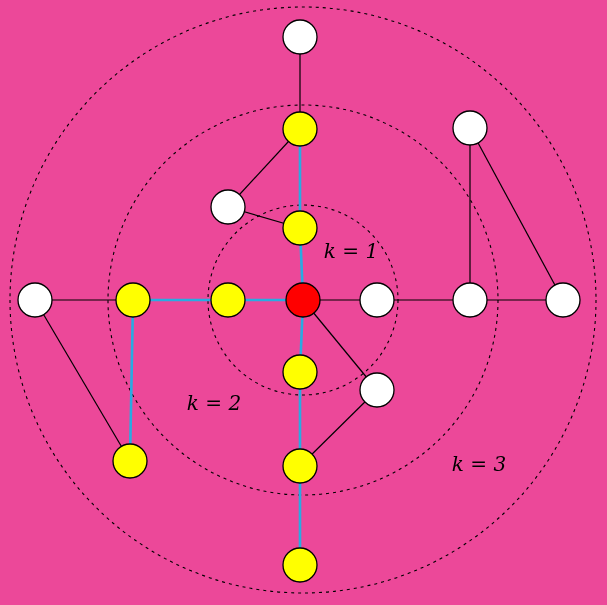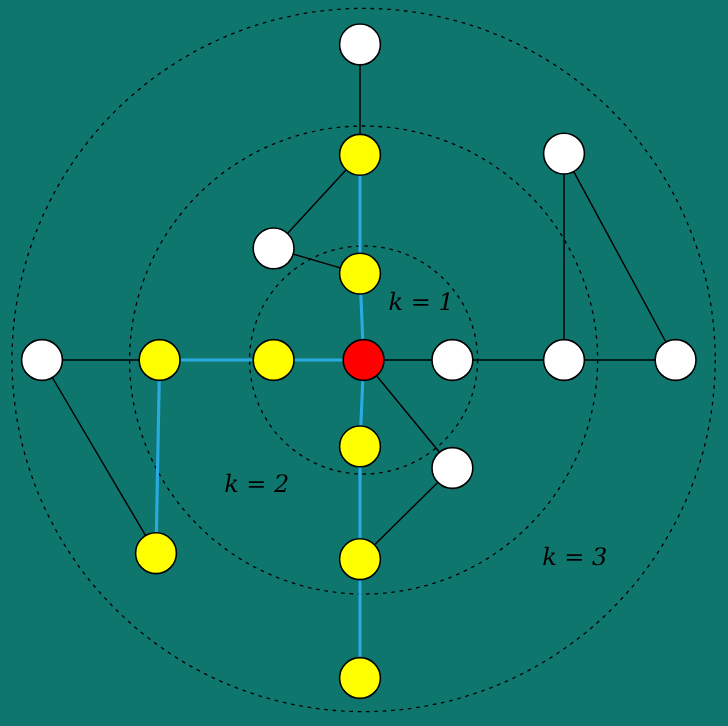--- a/index.html
+++ b/index.html
@@ -4,21 +4,21 @@
 <style>
   html, body {
     margin: 0;
     padding: 0;
     background: #ffffff;
   }
   .stage {
     width: 607px;
     height: 605px;
     position: relative;
-    background: #0f766e;
+    background: #ec4899;
     overflow: hidden;
   }
   svg { display: block; }
   .ring-label {
     font-family: "DejaVu Serif", "Liberation Serif", serif;
     font-style: italic;
     font-size: 20px;
     fill: #000000;
   }
 </style>

